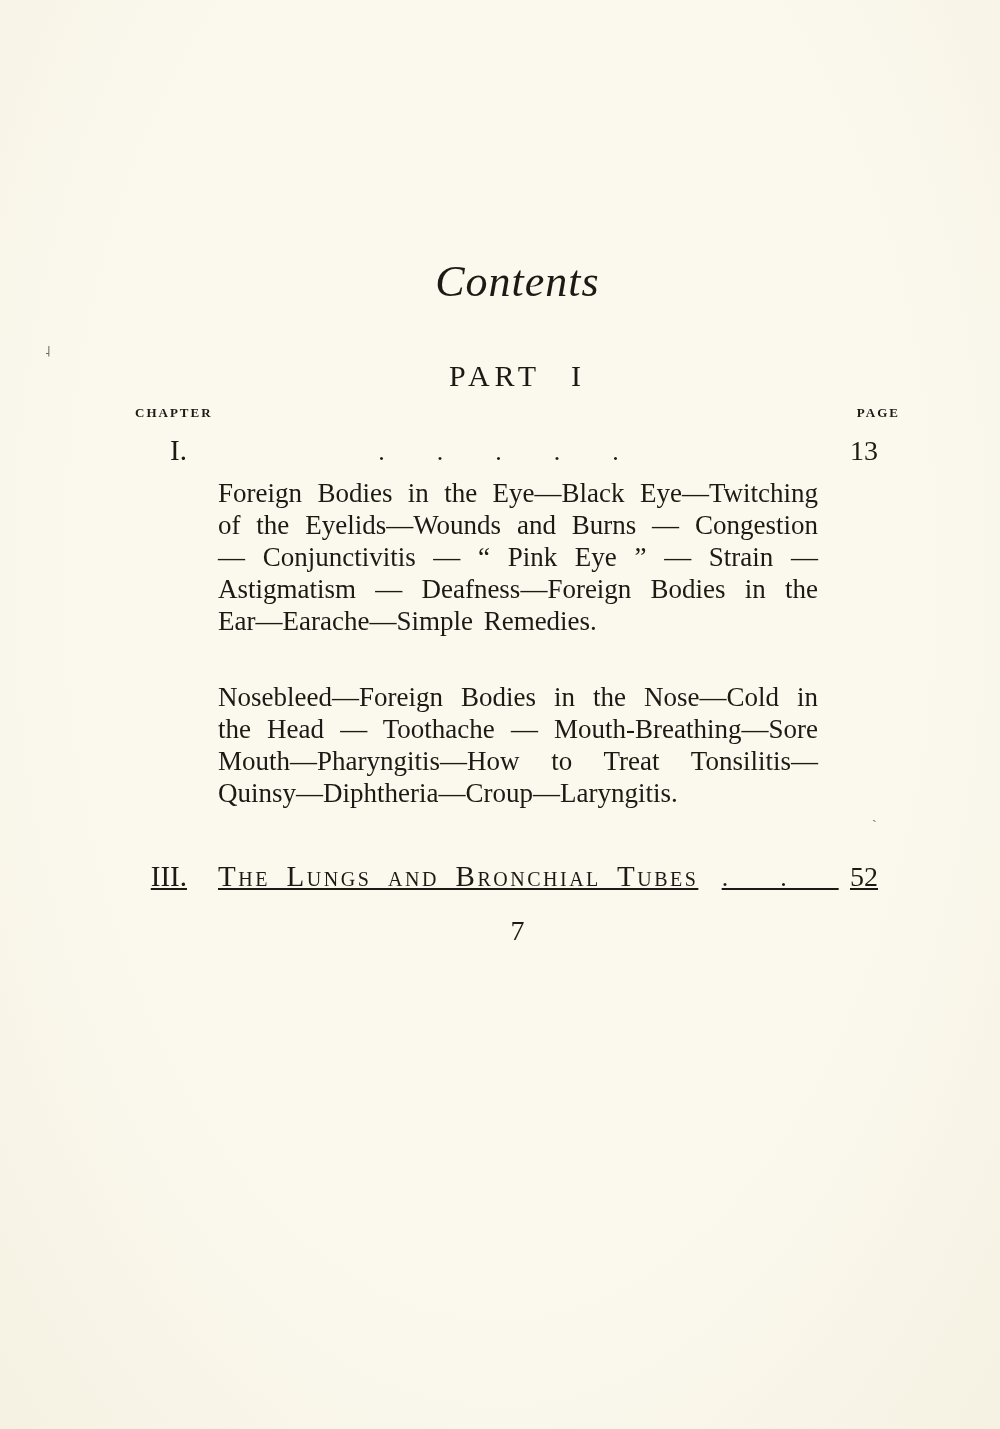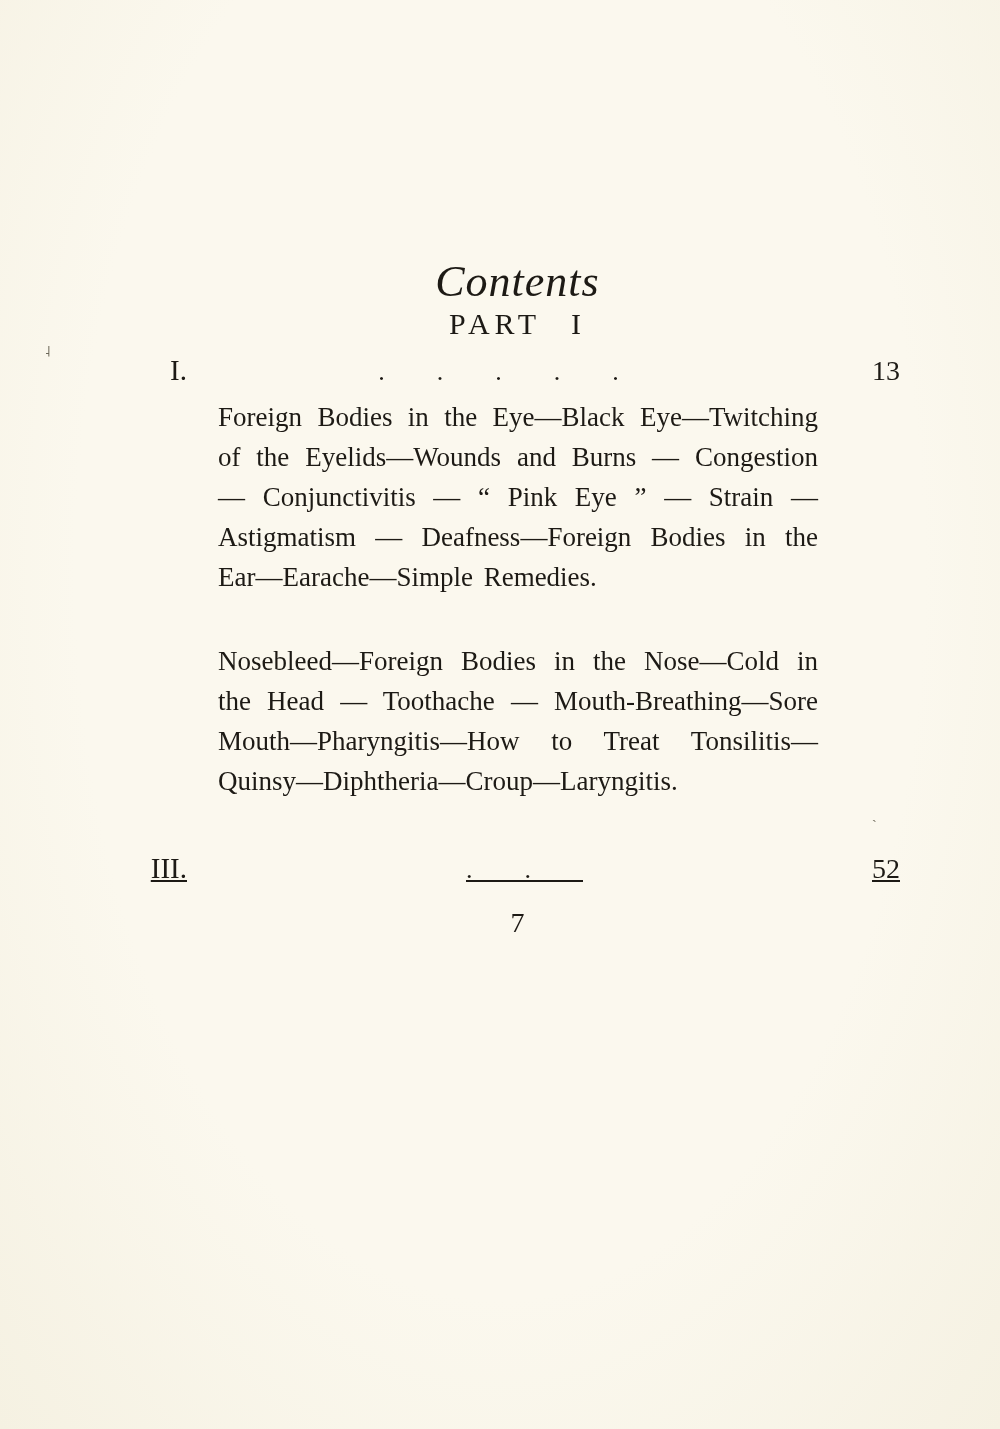--- a/index.html
+++ b/index.html
@@ -25,20 +25,21 @@
     font-size: 44px;
     font-style: italic;
     font-weight: normal;
     letter-spacing: 1px;
   }
   .part-heading {
     text-align: center;
     font-size: 30px;
     letter-spacing: 5px;
     word-spacing: 18px;
+    margin-top: 52px;
   }
   .labels-row {
     display: flex;
     justify-content: space-between;
     margin-top: 12px;
     font-size: 13px;
     font-weight: bold;
     letter-spacing: 2px;
   }
   .entries {
@@ -74,28 +75,27 @@
     overflow: hidden;
     white-space: nowrap;
     text-align: center;
     letter-spacing: 52px;
     margin: 0 6px 0 18px;
     font-size: 26px;
   }
   .pagenum {
     flex: 0 0 auto;
     width: 50px;
-    text-align: right;
     font-size: 28px;
   }
   .entry-desc {
     margin-left: 83px;
     width: 600px;
     font-size: 27px;
-    line-height: 40px;
+    line-height: 32px;
     text-align: justify;
     word-spacing: 4px;
     margin-top: 2px;
   }
   .folio {
     text-align: center;
     font-size: 28px;
     margin-top: 14px;
     
     width: 765px;
@@ -111,39 +111,44 @@
 </style>
 </head>
 <body>
 
 <div class="page">
 
   <div class="book-title">Contents</div>
 
   <div class="part-heading">PART I</div>
 
+  <div class="labels-row">
+    <span>CHAPTER</span>
+    <span>PAGE</span>
+  </div>
 
   <div class="entries">
 
     <div class="entry">
       <div class="entry-head">
         <span class="numeral">I.</span>
         <span class="dots">.....</span>
         <span class="pagenum">13</span>
       </div>
       <div class="entry-desc">Foreign Bodies in the Eye—Black Eye—Twitching of the Eyelids—Wounds and Burns — Congestion — Conjunctivitis — “ Pink Eye ” — Strain — Astigmatism — Deafness—Foreign Bodies in the Ear—Earache—Simple Remedies.</div>
     </div>
 
     <div class="entry">
       <div class="entry-desc">Nosebleed—Foreign Bodies in the Nose—Cold in the Head — Toothache — Mouth-Breathing—Sore Mouth—Pharyngitis—How to Treat Tonsilitis—Quinsy—Diphtheria—Croup—Laryngitis.</div>
     </div>
 
     <div class="entry">
       <div class="entry-head">
         <span class="numeral">III.</span>
+        <span class="entry-title">The Lungs and Bronchial Tubes</span>
         <span class="dots">..</span>
         <span class="pagenum">52</span>
       </div>
     </div>
 
   </div>
 
   <div class="folio">7</div>
 
   <span class="speck speck-left">˨</span>

